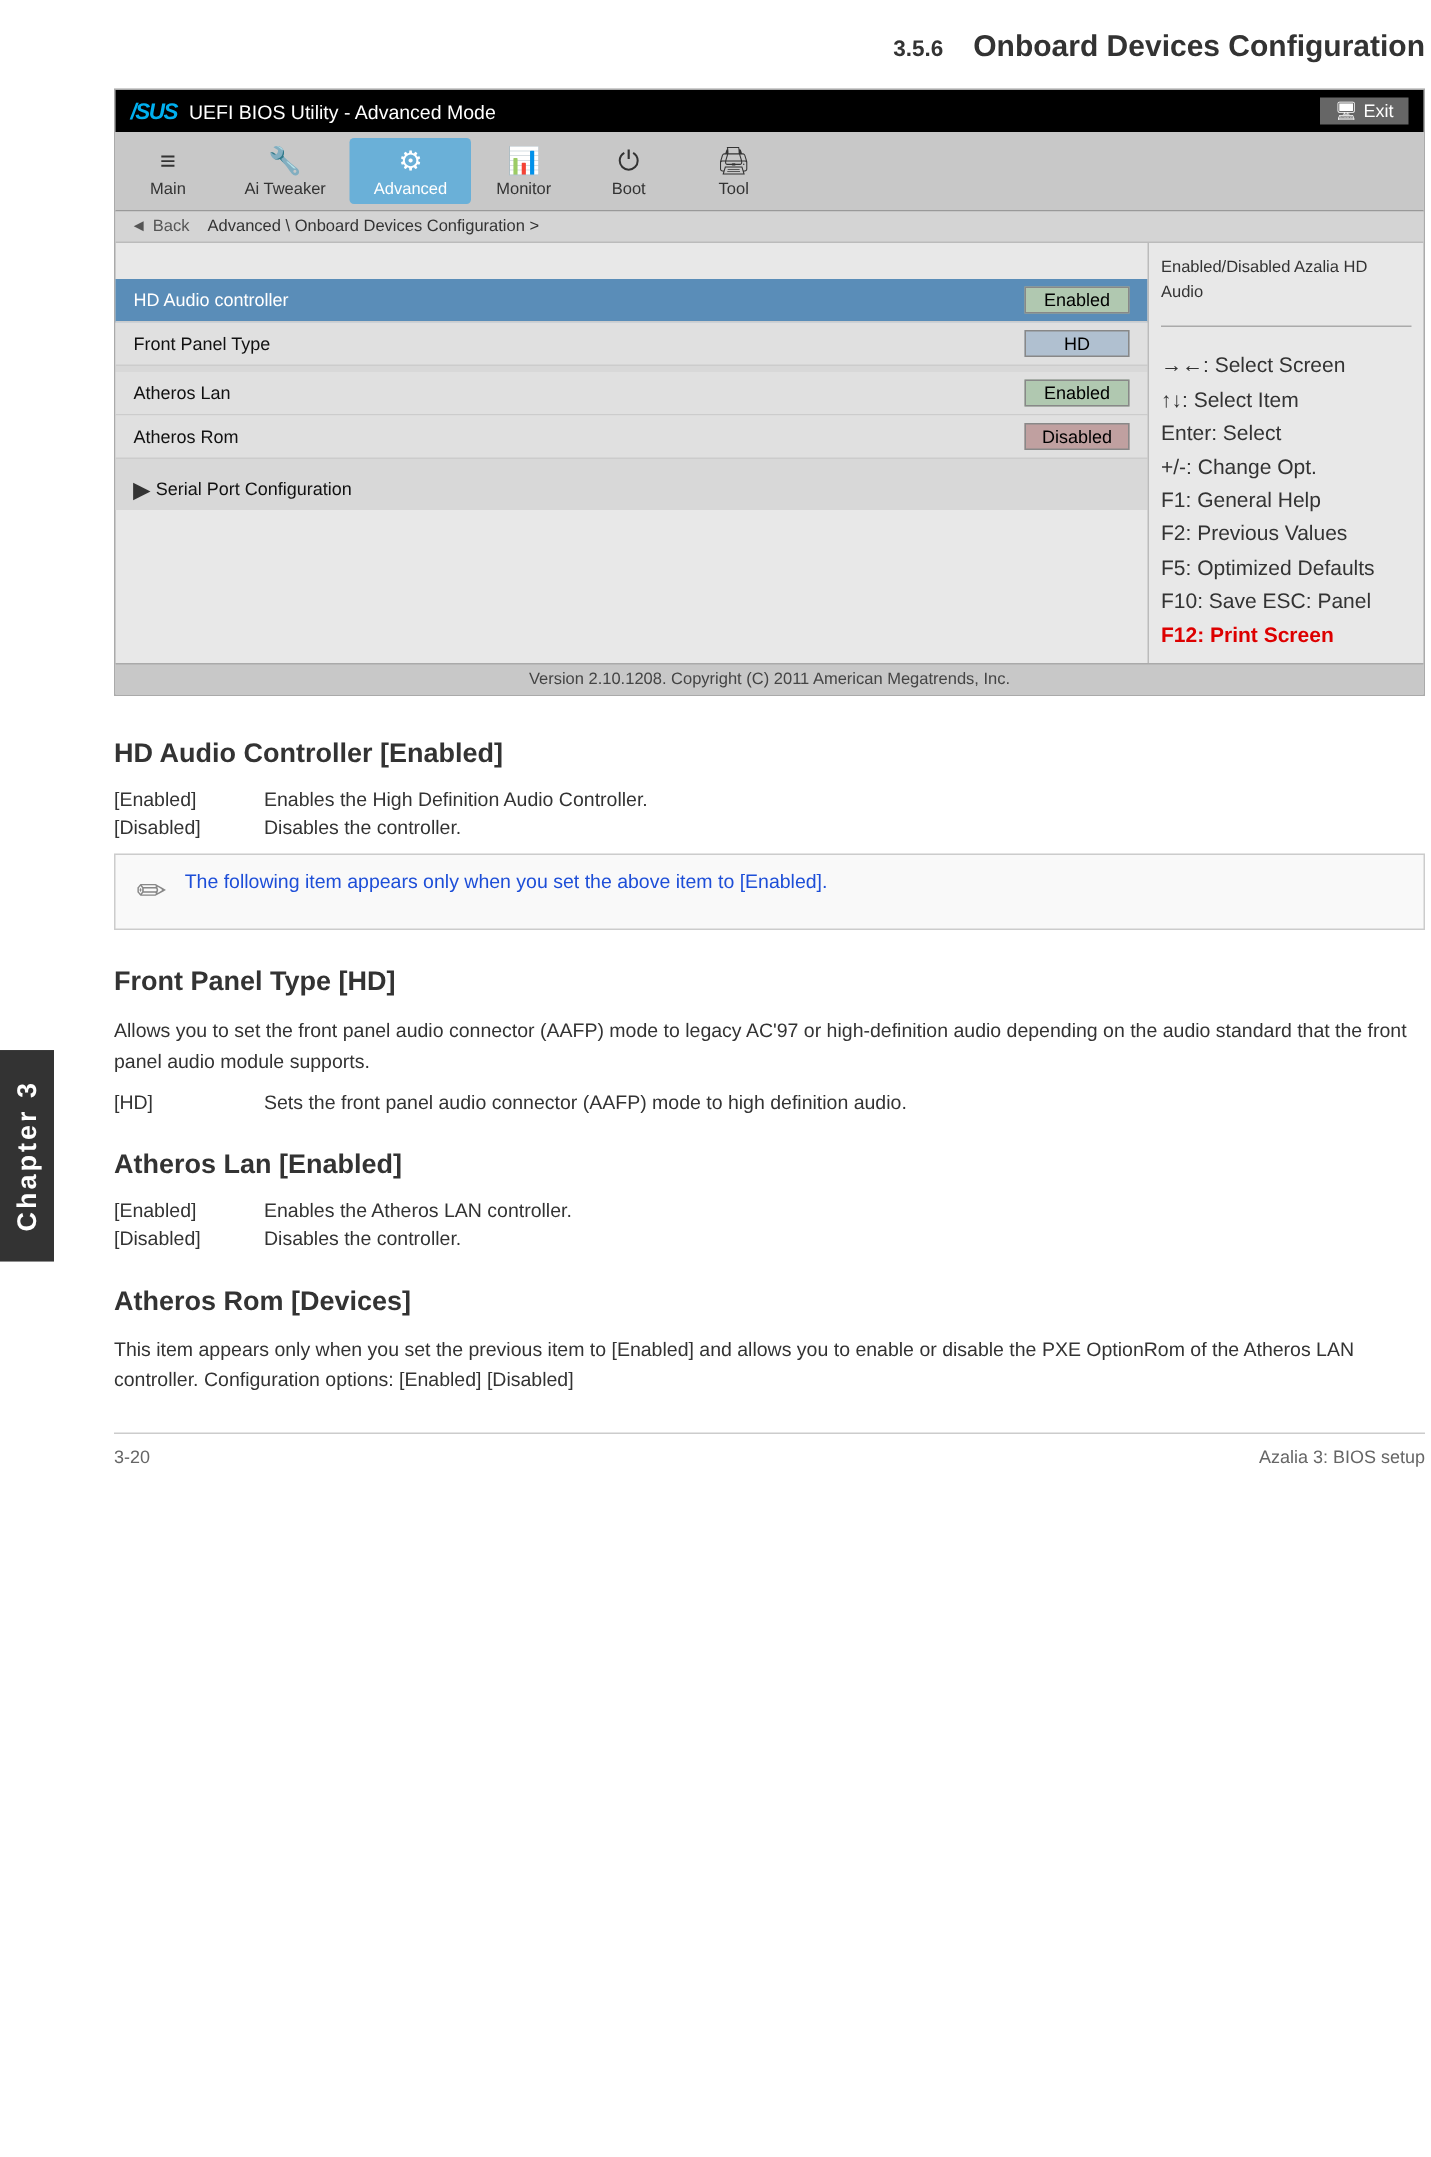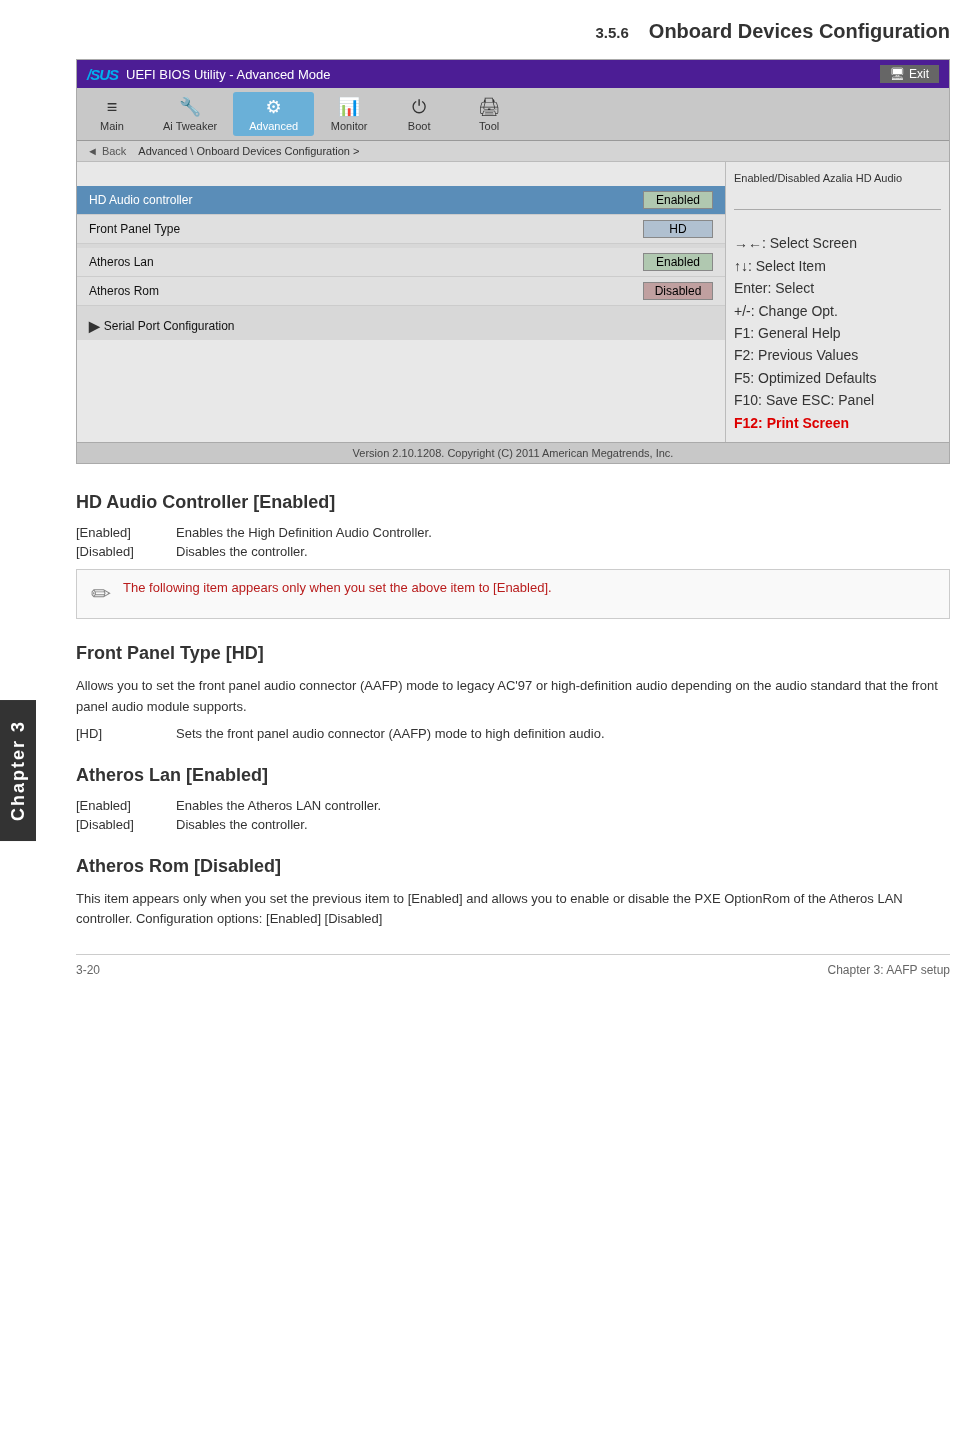--- a/index.html
+++ b/index.html
@@ -36,21 +36,21 @@
 
     
     .bios-box {
       border: 1px solid #aaa;
       background: #e8e8e8;
       margin-bottom: 28px;
     }
 
     
     .bios-titlebar {
-      background: #4c1d95;
+      background: #000000;
       color: #fff;
       display: flex;
       align-items: center;
       justify-content: space-between;
       padding: 5px 10px;
       font-size: 13px;
     }
     .bios-titlebar-left {
       display: flex;
       align-items: center;
@@ -127,21 +127,21 @@
       display: flex;
       min-height: 280px;
     }
 
     .bios-left {
       flex: 1;
       padding: 24px 0;
     }
 
     .bios-right {
-      width: 224px;
+      width: 184px;
       border-left: 1px solid #bbb;
       padding: 8px;
       font-size: 11px;
       color: #333;
       display: flex;
       flex-direction: column;
       justify-content: space-between;
     }
 
     .bios-right-top {
@@ -259,21 +259,21 @@
       gap: 12px;
       margin: 10px 0 16px 0;
     }
     .note-icon {
       font-size: 24px;
       color: #888;
       flex-shrink: 0;
     }
     .note-text {
       font-size: 13px;
-      color: #b91c1c;
+      color: #1d4ed8;
     }
 
     .content-body {
       font-size: 13px;
       color: #333;
       line-height: 1.6;
       margin-bottom: 8px;
     }
 
     
@@ -460,24 +460,24 @@
           <span class="option-key">[Enabled]</span>
           <span class="option-desc">Enables the Atheros LAN controller.</span>
         </div>
         <div class="option-row">
           <span class="option-key">[Disabled]</span>
           <span class="option-desc">Disables the controller.</span>
         </div>
       </div>
 
       <div class="content-section">
-        <div class="content-heading">Atheros Rom [Disabled]</div>
+        <div class="content-heading">Atheros Rom [Devices]</div>
         <div class="content-body">This item appears only when you set the previous item to [Enabled] and allows you to enable or disable the PXE OptionRom of the Atheros LAN controller. Configuration options: [Enabled] [Disabled]</div>
       </div>
 
       <div class="page-footer">
         <span>3-20</span>
-        <span>Chapter 3: AAFP setup</span>
+        <span>Azalia 3: BIOS setup</span>
       </div>
 
     </div>
   </div>
 </div>
 
 </body></html>

